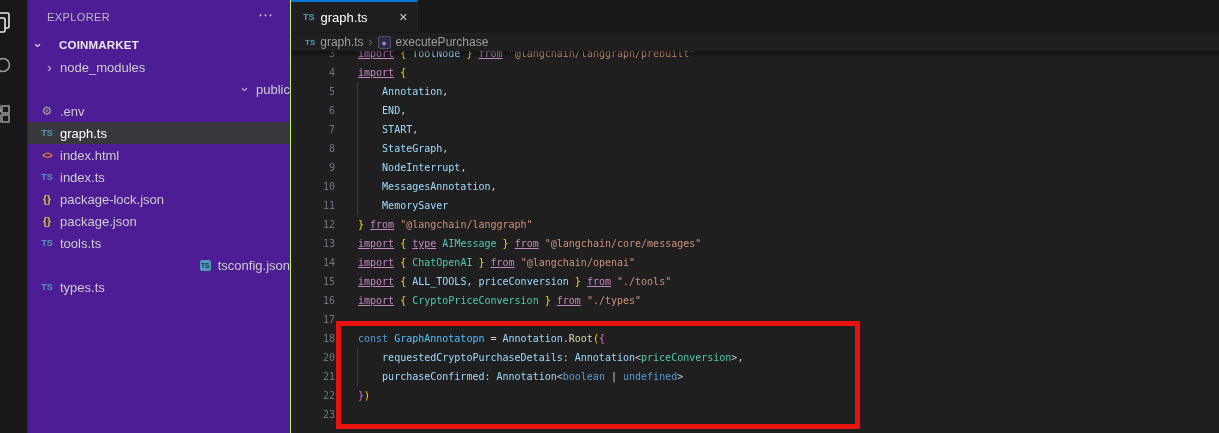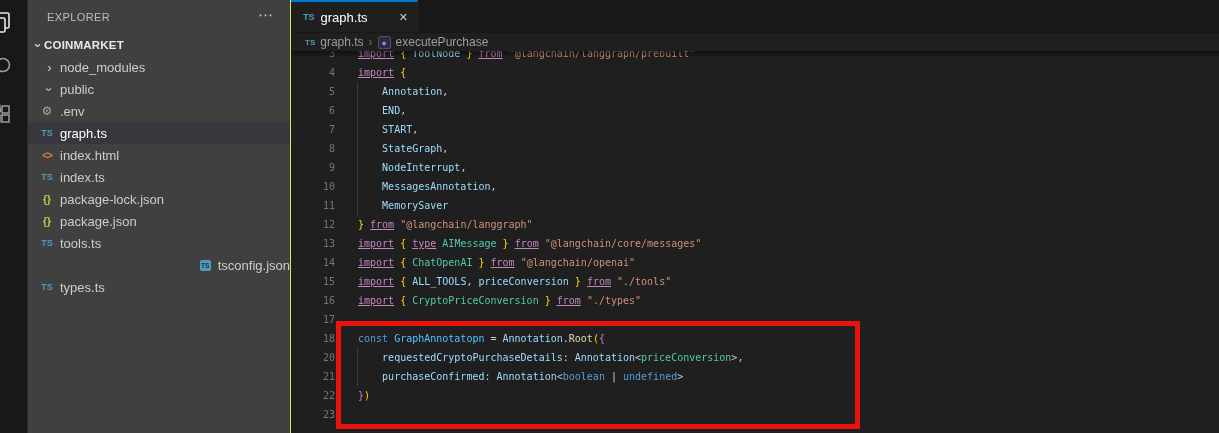--- a/index.html
+++ b/index.html
@@ -5,32 +5,32 @@
   html,body{margin:0;padding:0;background:#111;}
   .app{position:relative;width:1219px;height:433px;overflow:hidden;background:#1f1f1f;
        font-family:"Liberation Sans",sans-serif;-webkit-font-smoothing:antialiased;}
 
   
   .activitybar{position:absolute;left:0;top:0;width:27px;height:433px;background:#181818;
                border-right:1px solid #2b2b2b;overflow:hidden;}
   .ab-ic{position:absolute;left:-11px;width:24px;height:24px;cursor:pointer;}
 
   
-  .sidebar{position:absolute;left:28px;top:0;width:262px;height:433px;background:#404040;
+  .sidebar{position:absolute;left:28px;top:0;width:262px;height:433px;background:#4c1d95;
            border-right:5px solid #bef264;color:#cccccc;}
   .sb-header{position:relative;height:34px;}
   .sb-title{position:absolute;left:19px;top:11px;font-size:11px;letter-spacing:.4px;color:#bcbcbc;}
   .sb-dots{position:absolute;right:16px;top:6px;font-size:15px;color:#cccccc;cursor:pointer;letter-spacing:1px;}
   .row{height:22px;display:flex;align-items:center;font-size:13px;color:#cccccc;cursor:pointer;white-space:nowrap;}
   .row.selected{background:#37373d;color:#ffffff;}
   .row .lbl{margin-left:5px;}
   .chev{display:inline-block;width:11px;font-size:13px;color:#cccccc;line-height:11px;text-align:center;}
   .rot90{transform:rotate(90deg);}
   .root-row{font-weight:bold;font-size:11.5px;color:#e9e9e9;padding-left:5px;letter-spacing:.2px;}
-  .root-row .lbl{margin-left:0;text-align:center;}
+  .root-row .lbl{margin-left:15px;text-align:center;}
   .fic{display:inline-flex;width:16px;height:14px;align-items:center;justify-content:center;
        font-weight:bold;font-size:9px;flex:none;}
   .ts-icon{color:#519aba;}
   .tsconfig-icon{background:#519aba;color:#10344a;width:11px;height:11px;border-radius:2px;font-size:6.5px;margin:0 2px;}
   .json-icon{color:#cbcb41;font-size:10px;}
   .html-icon{color:#e37933;font-size:10px;letter-spacing:-1px;}
   .gear-icon{color:#a8a89a;font-weight:normal;font-size:12px;}
   .image-icon{width:11px;height:9px;border:1px solid #a074c4;border-radius:1px;margin:0 1px;position:relative;background:#2a2136;}
   .image-icon:after{content:"";position:absolute;left:1px;bottom:0;border-left:4px solid transparent;
        border-right:4px solid transparent;border-bottom:4px solid #a074c4;}
@@ -97,21 +97,21 @@
     </div>
     <div class="row root-row">
       <span class="chev rot90">›</span>
       <span class="lbl">COINMARKET</span>
     </div>
     <div id="tree">
         <div class="row" style="padding-left: 16px;">
           <span class="chev">›</span>
           <span class="lbl">node_modules</span>
         </div>
-        <div class="row" style="padding-left: 16px;">
+        <div class="row" style="padding-left: 16px; justify-content: flex-end;">
           <span class="chev rot90">›</span>
           <span class="lbl">public</span>
         </div>
         <div class="row" style="padding-left: 11px;">
           <span class="fic gear-icon">⚙</span>
           <span class="lbl">.env</span>
         </div>
         <div class="row selected" style="padding-left: 11px;">
           <span class="fic ts-icon">TS</span>
           <span class="lbl">graph.ts</span>

